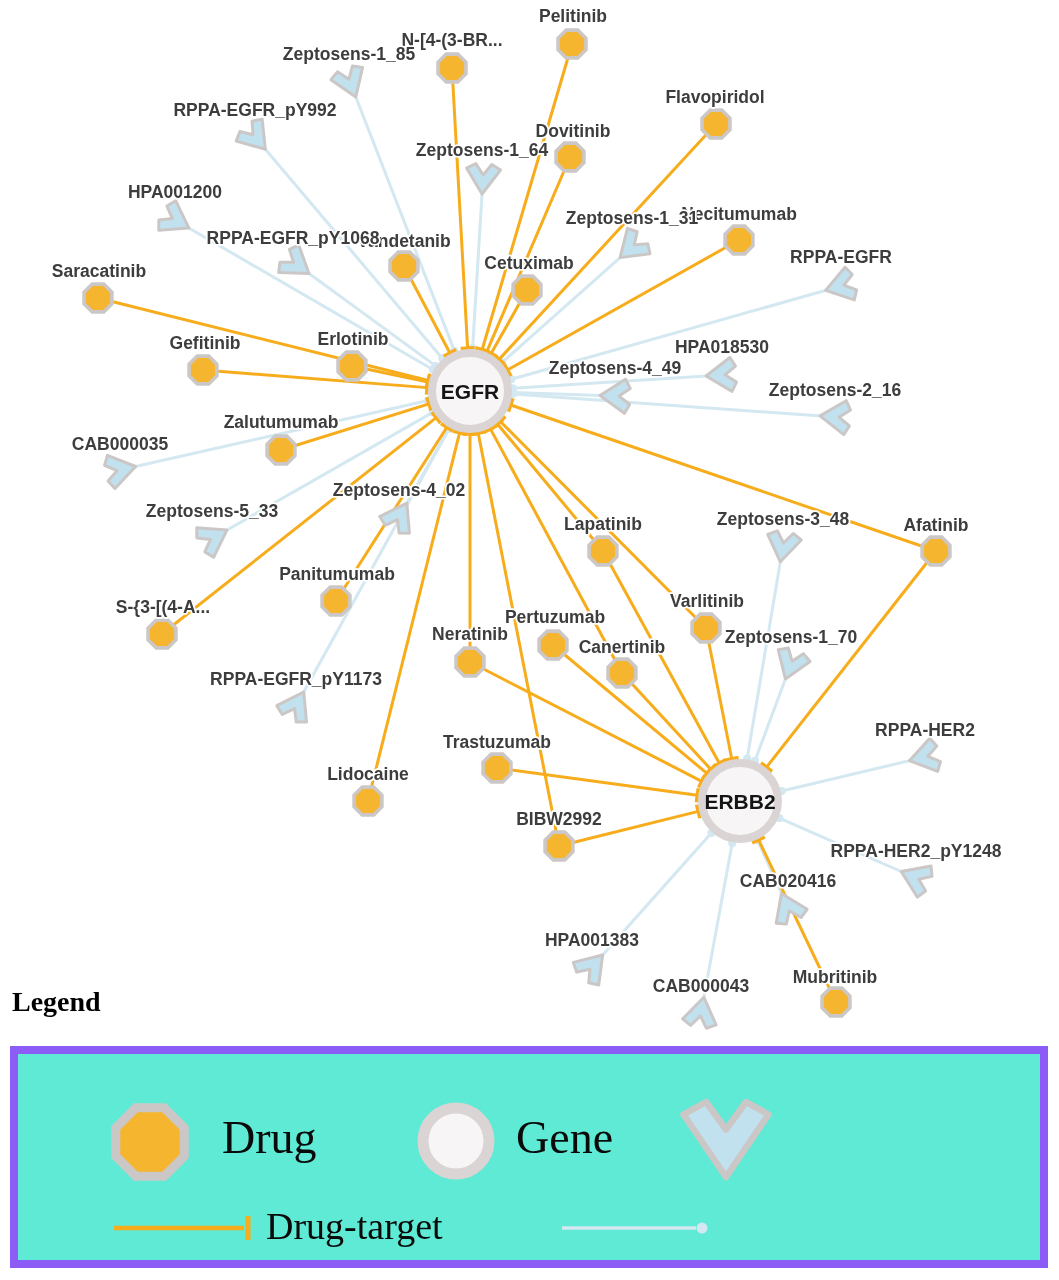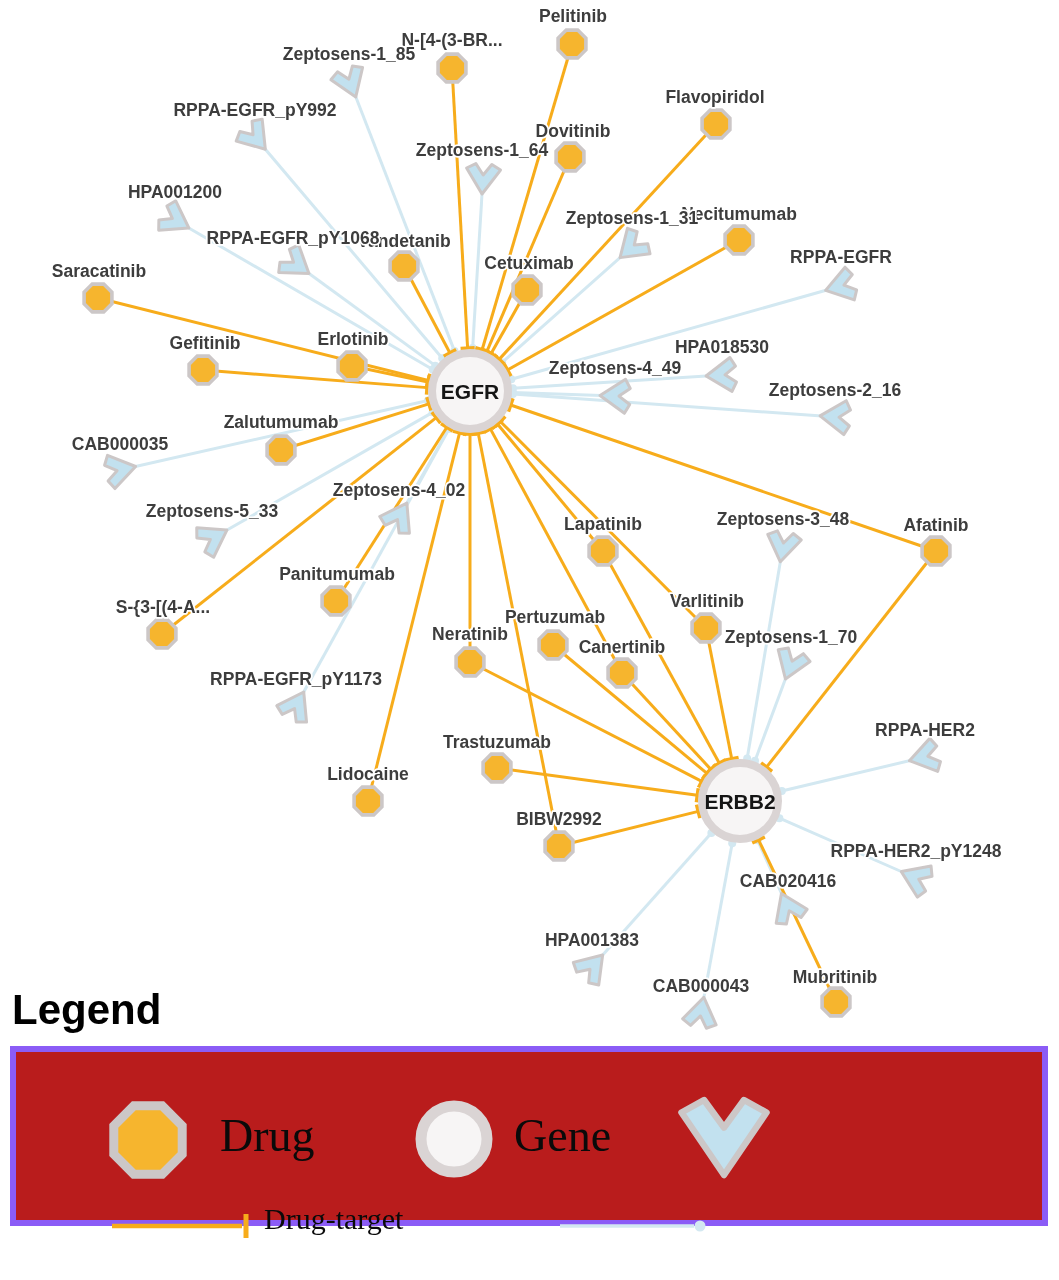--- a/index.html
+++ b/index.html
@@ -4,28 +4,28 @@
 <style>
   *{box-sizing:border-box}
   html,body{margin:0;padding:0}
   body{width:1059px;height:1280px;position:relative;background:#ffffff;overflow:hidden;font-family:"Liberation Sans",sans-serif}
   #net{position:absolute;left:0;top:0;display:block}
   .node-label{font-family:"Liberation Sans",sans-serif;font-size:17.5px;font-weight:bold;
               stroke:#ffffff;stroke-width:3.5px;paint-order:stroke;stroke-linejoin:round;
               text-anchor:middle;dominant-baseline:central}
   .gene-label{font-family:"Liberation Sans",sans-serif;font-size:21px;font-weight:bold;
               text-anchor:middle;dominant-baseline:central}
-  .legend-title{position:absolute;left:12px;top:986px;font-family:Liberation Sans, sans-serif;
-                font-size:42px;font-weight:bold;color:#000}
-  .legend-box{position:absolute;left:10px;top:1046px;width:1038px;height:180px;
-              border:6px solid #8b5cf6;background:#b91c1c}
+  .legend-title{position:absolute;left:12px;top:986px;font-family:Liberation Serif, serif;
+                font-size:28px;font-weight:bold;color:#000}
+  .legend-box{position:absolute;left:10px;top:1046px;width:1038px;height:222px;
+              border:8px solid #8b5cf6;background:#5eead4}
   .licon{position:absolute}
   .legend-label{position:absolute;font-family:"Liberation Serif",serif;color:#0a0a0a;white-space:nowrap}
   .legend-label.big{font-size:46px}
-  .legend-label.small{font-size:30px}
+  .legend-label.small{font-size:38px}
 </style>
 </head>
 <body>
 
 <div class="figure">
 
   <svg id="net" width="1059" height="1280" viewBox="0 0 1059 1280">
       <g>
         <line x1="350" y1="82" x2="454.43359232990287" y2="350.9165002494999" stroke="#D3E8F1" stroke-width="3"></line>
         <circle cx="454.43359232990287" cy="350.9165002494999" r="4" fill="#D3E8F1"></circle>

